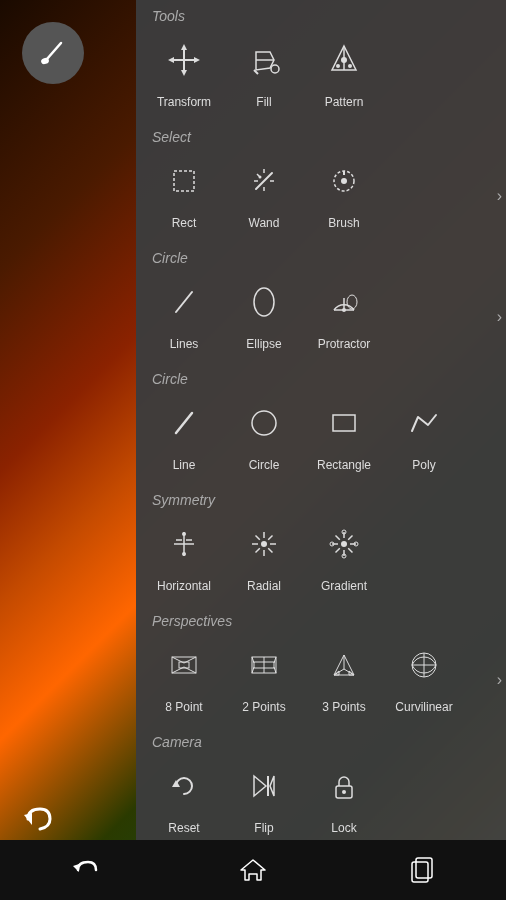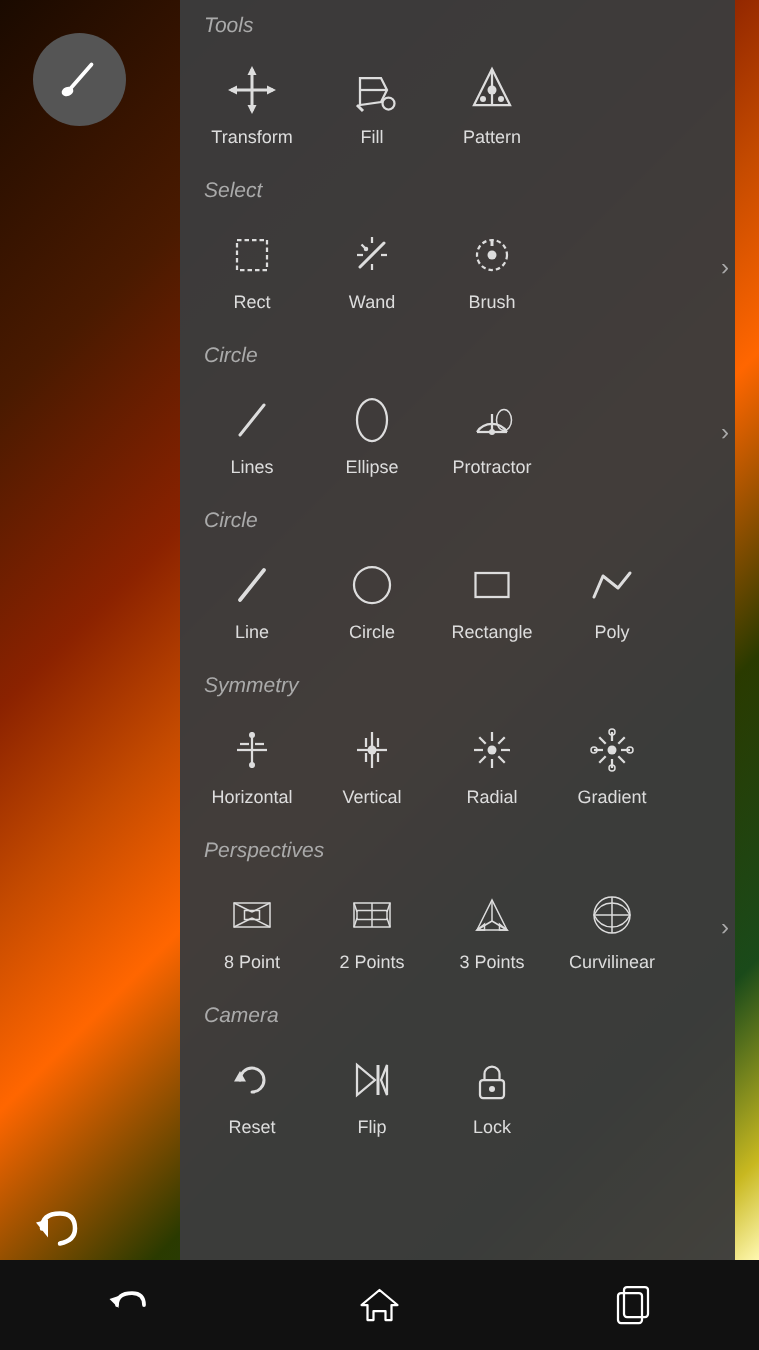--- a/index.html
+++ b/index.html
@@ -41,21 +41,21 @@
       left: 22px;
       color: white;
       font-size: 28px;
       cursor: pointer;
       z-index: 10;
     }
 
     #tools-panel {
       position: absolute;
       top: 0;
-      right: 16px;
+      right: 0;
       width: 370px;
       height: 840px;
       background: rgba(60, 60, 60, 0.97);
       overflow-y: auto;
       z-index: 20;
     }
 
     .section-label {
       color: #aaa;
       font-style: italic;
@@ -87,20 +87,21 @@
       display: flex;
       align-items: center;
       justify-content: center;
       margin-bottom: 4px;
     }
 
     .tool-label {
       font-size: 12px;
       color: #ddd;
       text-align: center;
+      margin-top: 11px;
     }
 
     .row-arrow {
       position: absolute;
       right: 4px;
       top: 50%;
       transform: translateY(-50%);
       color: #aaa;
       font-size: 16px;
     }
@@ -301,34 +302,20 @@
         <svg width="36" height="36" viewBox="0 0 36 36">
           <line x1="18" y1="6" x2="18" y2="30" stroke="#ddd" stroke-width="1.5"></line>
           <line x1="8" y1="18" x2="28" y2="18" stroke="#ddd" stroke-width="1.5"></line>
           <circle cx="18" cy="8" r="2" fill="#ddd"></circle>
           <circle cx="18" cy="28" r="2" fill="#ddd"></circle>
           <line x1="10" y1="14" x2="16" y2="14" stroke="#ddd" stroke-width="1.5"></line>
           <line x1="20" y1="14" x2="26" y2="14" stroke="#ddd" stroke-width="1.5"></line>
         </svg>
       </div>
       <span class="tool-label">Horizontal</span>
-    </div>
-    <div class="tool-item">
-      <div class="tool-icon">
-        <svg width="36" height="36" viewBox="0 0 36 36">
-          <line x1="18" y1="6" x2="18" y2="30" stroke="#ddd" stroke-width="1.5"></line>
-          <line x1="8" y1="18" x2="28" y2="18" stroke="#ddd" stroke-width="1.5"></line>
-          <circle cx="18" cy="18" r="3" fill="#ddd"></circle>
-          <line x1="14" y1="10" x2="14" y2="16" stroke="#ddd" stroke-width="1.5"></line>
-          <line x1="14" y1="20" x2="14" y2="26" stroke="#ddd" stroke-width="1.5"></line>
-          <line x1="22" y1="10" x2="22" y2="16" stroke="#ddd" stroke-width="1.5"></line>
-          <line x1="22" y1="20" x2="22" y2="26" stroke="#ddd" stroke-width="1.5"></line>
-        </svg>
-      </div>
-      <span class="tool-label">Vertical</span>
     </div>
     <div class="tool-item">
       <div class="tool-icon">
         <svg width="36" height="36" viewBox="0 0 36 36">
           <circle cx="18" cy="18" r="3" fill="#ddd"></circle>
           <line x1="18" y1="6" x2="18" y2="12" stroke="#ddd" stroke-width="1.5"></line>
           <line x1="18" y1="24" x2="18" y2="30" stroke="#ddd" stroke-width="1.5"></line>
           <line x1="6" y1="18" x2="12" y2="18" stroke="#ddd" stroke-width="1.5"></line>
           <line x1="24" y1="18" x2="30" y2="18" stroke="#ddd" stroke-width="1.5"></line>
           <line x1="9.5" y1="9.5" x2="13.8" y2="13.8" stroke="#ddd" stroke-width="1.5"></line>

